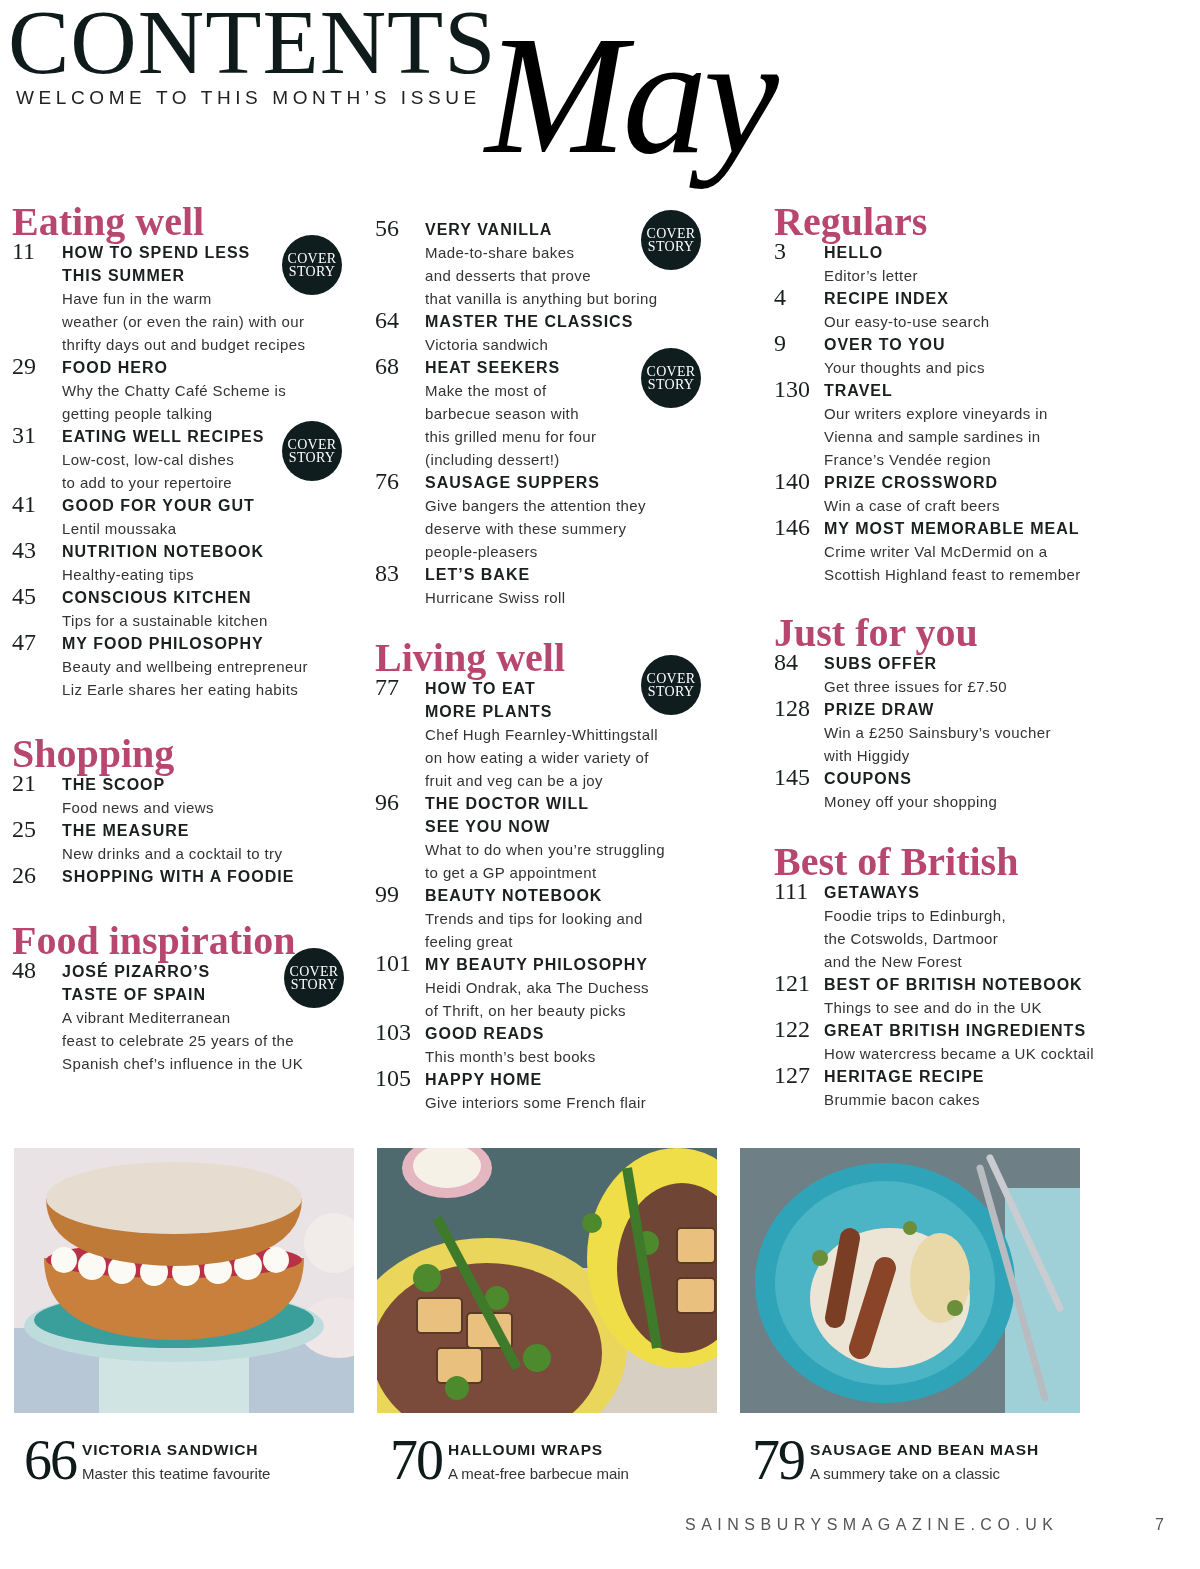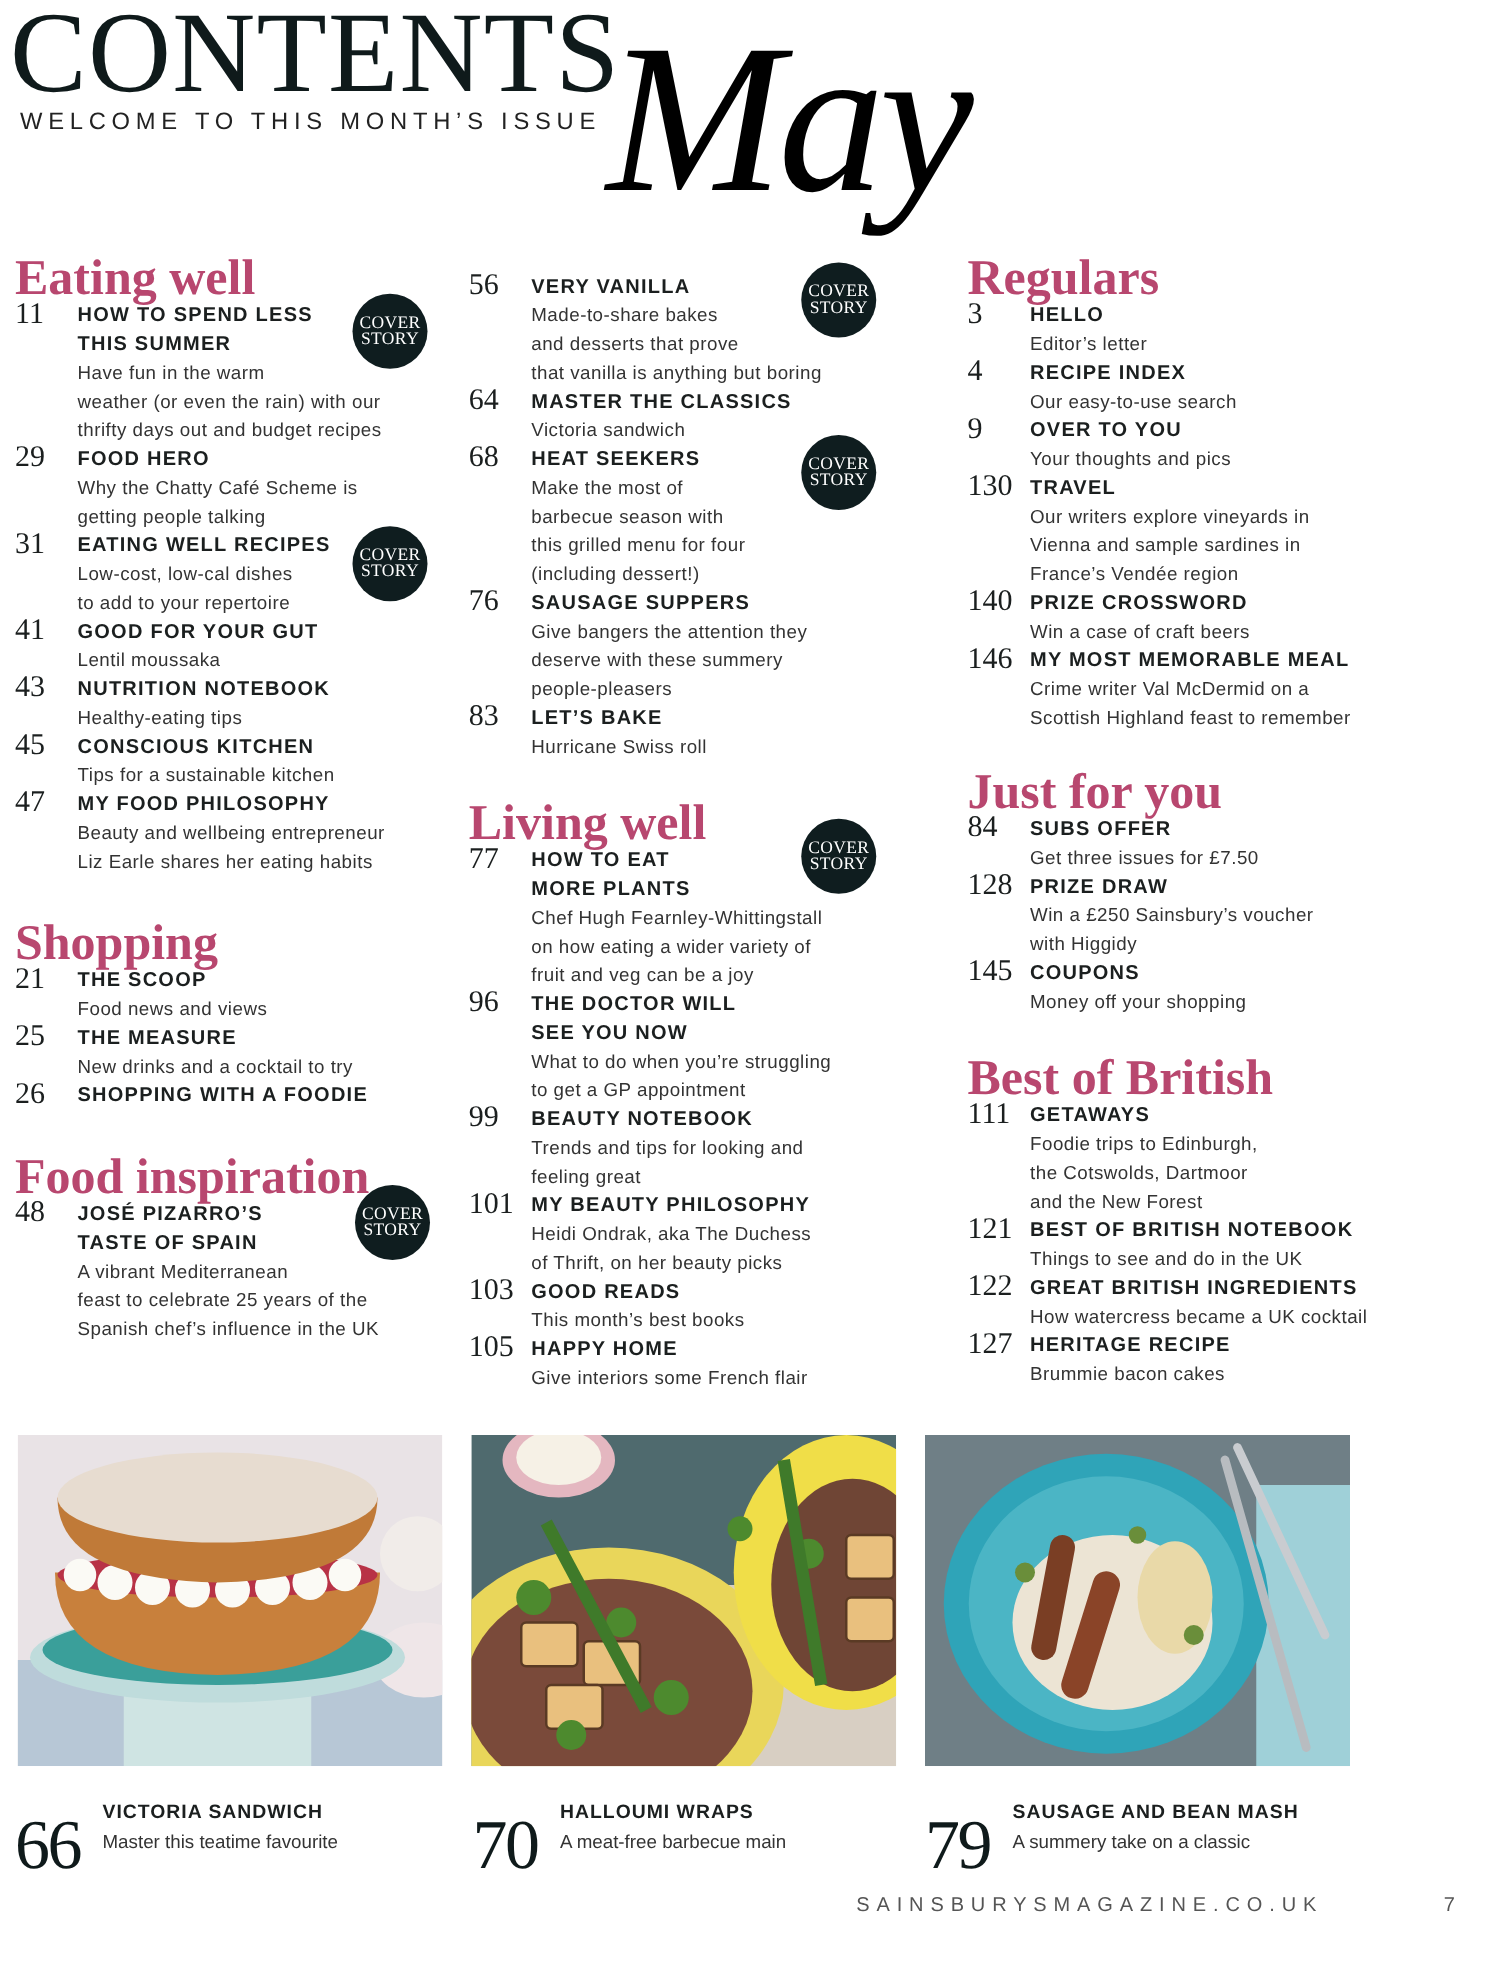--- a/index.html
+++ b/index.html
@@ -11,21 +11,21 @@
   .section { position:relative; }
   .sec-title { font-family:"Liberation Serif", serif; font-size:40px; color:#b8476f; line-height:38px; margin:0; }
   .entry { position:relative; padding-left:50px; }
   .num { position:absolute; left:0; top:-3px; font-family:"Liberation Serif", serif; font-size:24px; color:#1b1f1f; }
   .col-r .entry { padding-left:50px; }
   .head { font-weight:bold; font-size:16px; letter-spacing:1px; line-height:23px; color:#1b1f1f; white-space:pre-line; }
   .desc { font-size:15px; letter-spacing:0.4px; line-height:23px; color:#333; white-space:pre-line; }
   .badge { position:absolute; width:60px; height:60px; border-radius:50%; background:#0f1d1f; color:#fff; font-family:"Liberation Serif", serif; font-size:14px; line-height:13px; text-align:center; display:flex; align-items:center; justify-content:center; letter-spacing:0.3px; }
   .photo { position:absolute; top:1148px; width:340px; height:265px; overflow:hidden; }
   .feat { position:absolute; top:1432px; }
-  .feat-num { position:absolute; left:0; top:0; font-family:"Liberation Serif", serif; font-size:56px; line-height:56px; color:#0f1a1b; letter-spacing:-2px;margin-top:16px; }
+  .feat-num { position:absolute; left:12px; top:0; font-family:"Liberation Serif", serif; font-size:56px; line-height:56px; color:#0f1a1b; letter-spacing:-2px; }
   .feat-head { position:absolute; left:70px; top:9px; font-weight:bold; font-size:15.5px; letter-spacing:0.8px; white-space:nowrap; }
   .feat-desc { position:absolute; left:70px; top:33px; font-size:15px; white-space:nowrap; color:#333; }
   .footer-url { position:absolute; left:685px; top:1516px; font-size:16px; letter-spacing:5.5px; color:#555; }
   .footer-page { position:absolute; left:1155px; top:1516px; font-size:16px; color:#555; }
 </style>
 </head>
 <body>
 
 <div class="hdr-title">CONTENTS</div>
 <div class="hdr-sub">WELCOME TO THIS MONTH’S ISSUE</div>

